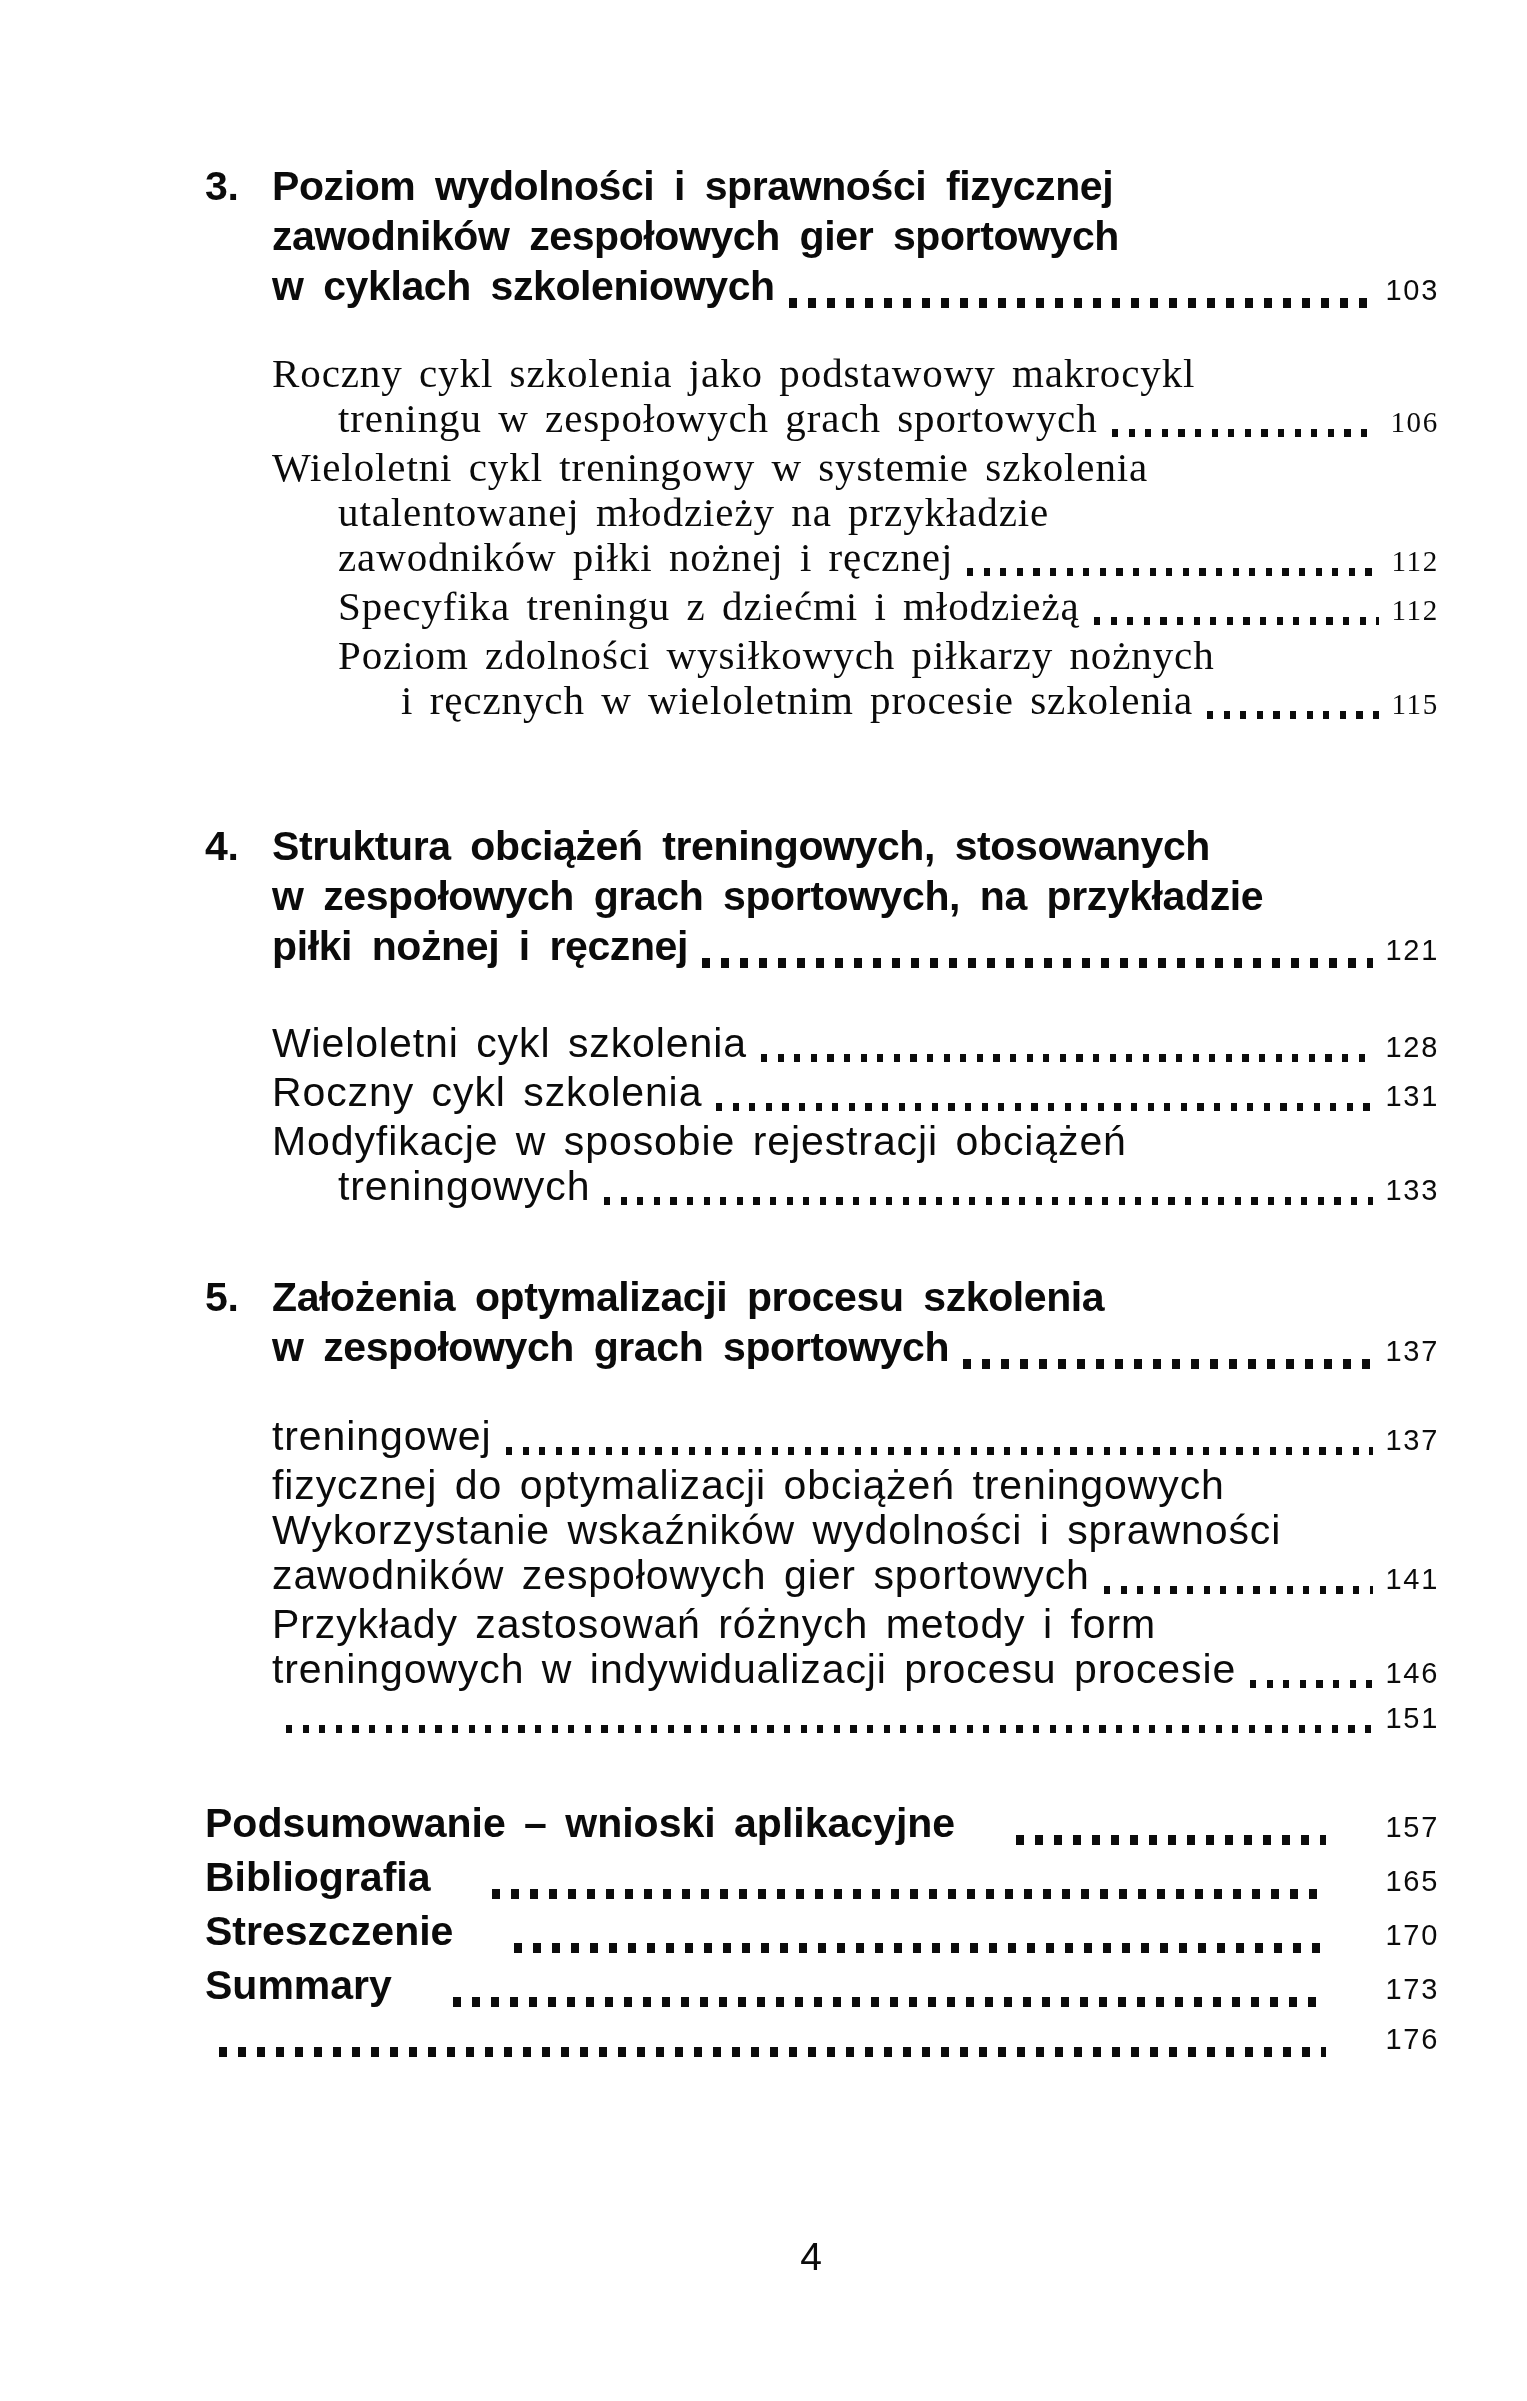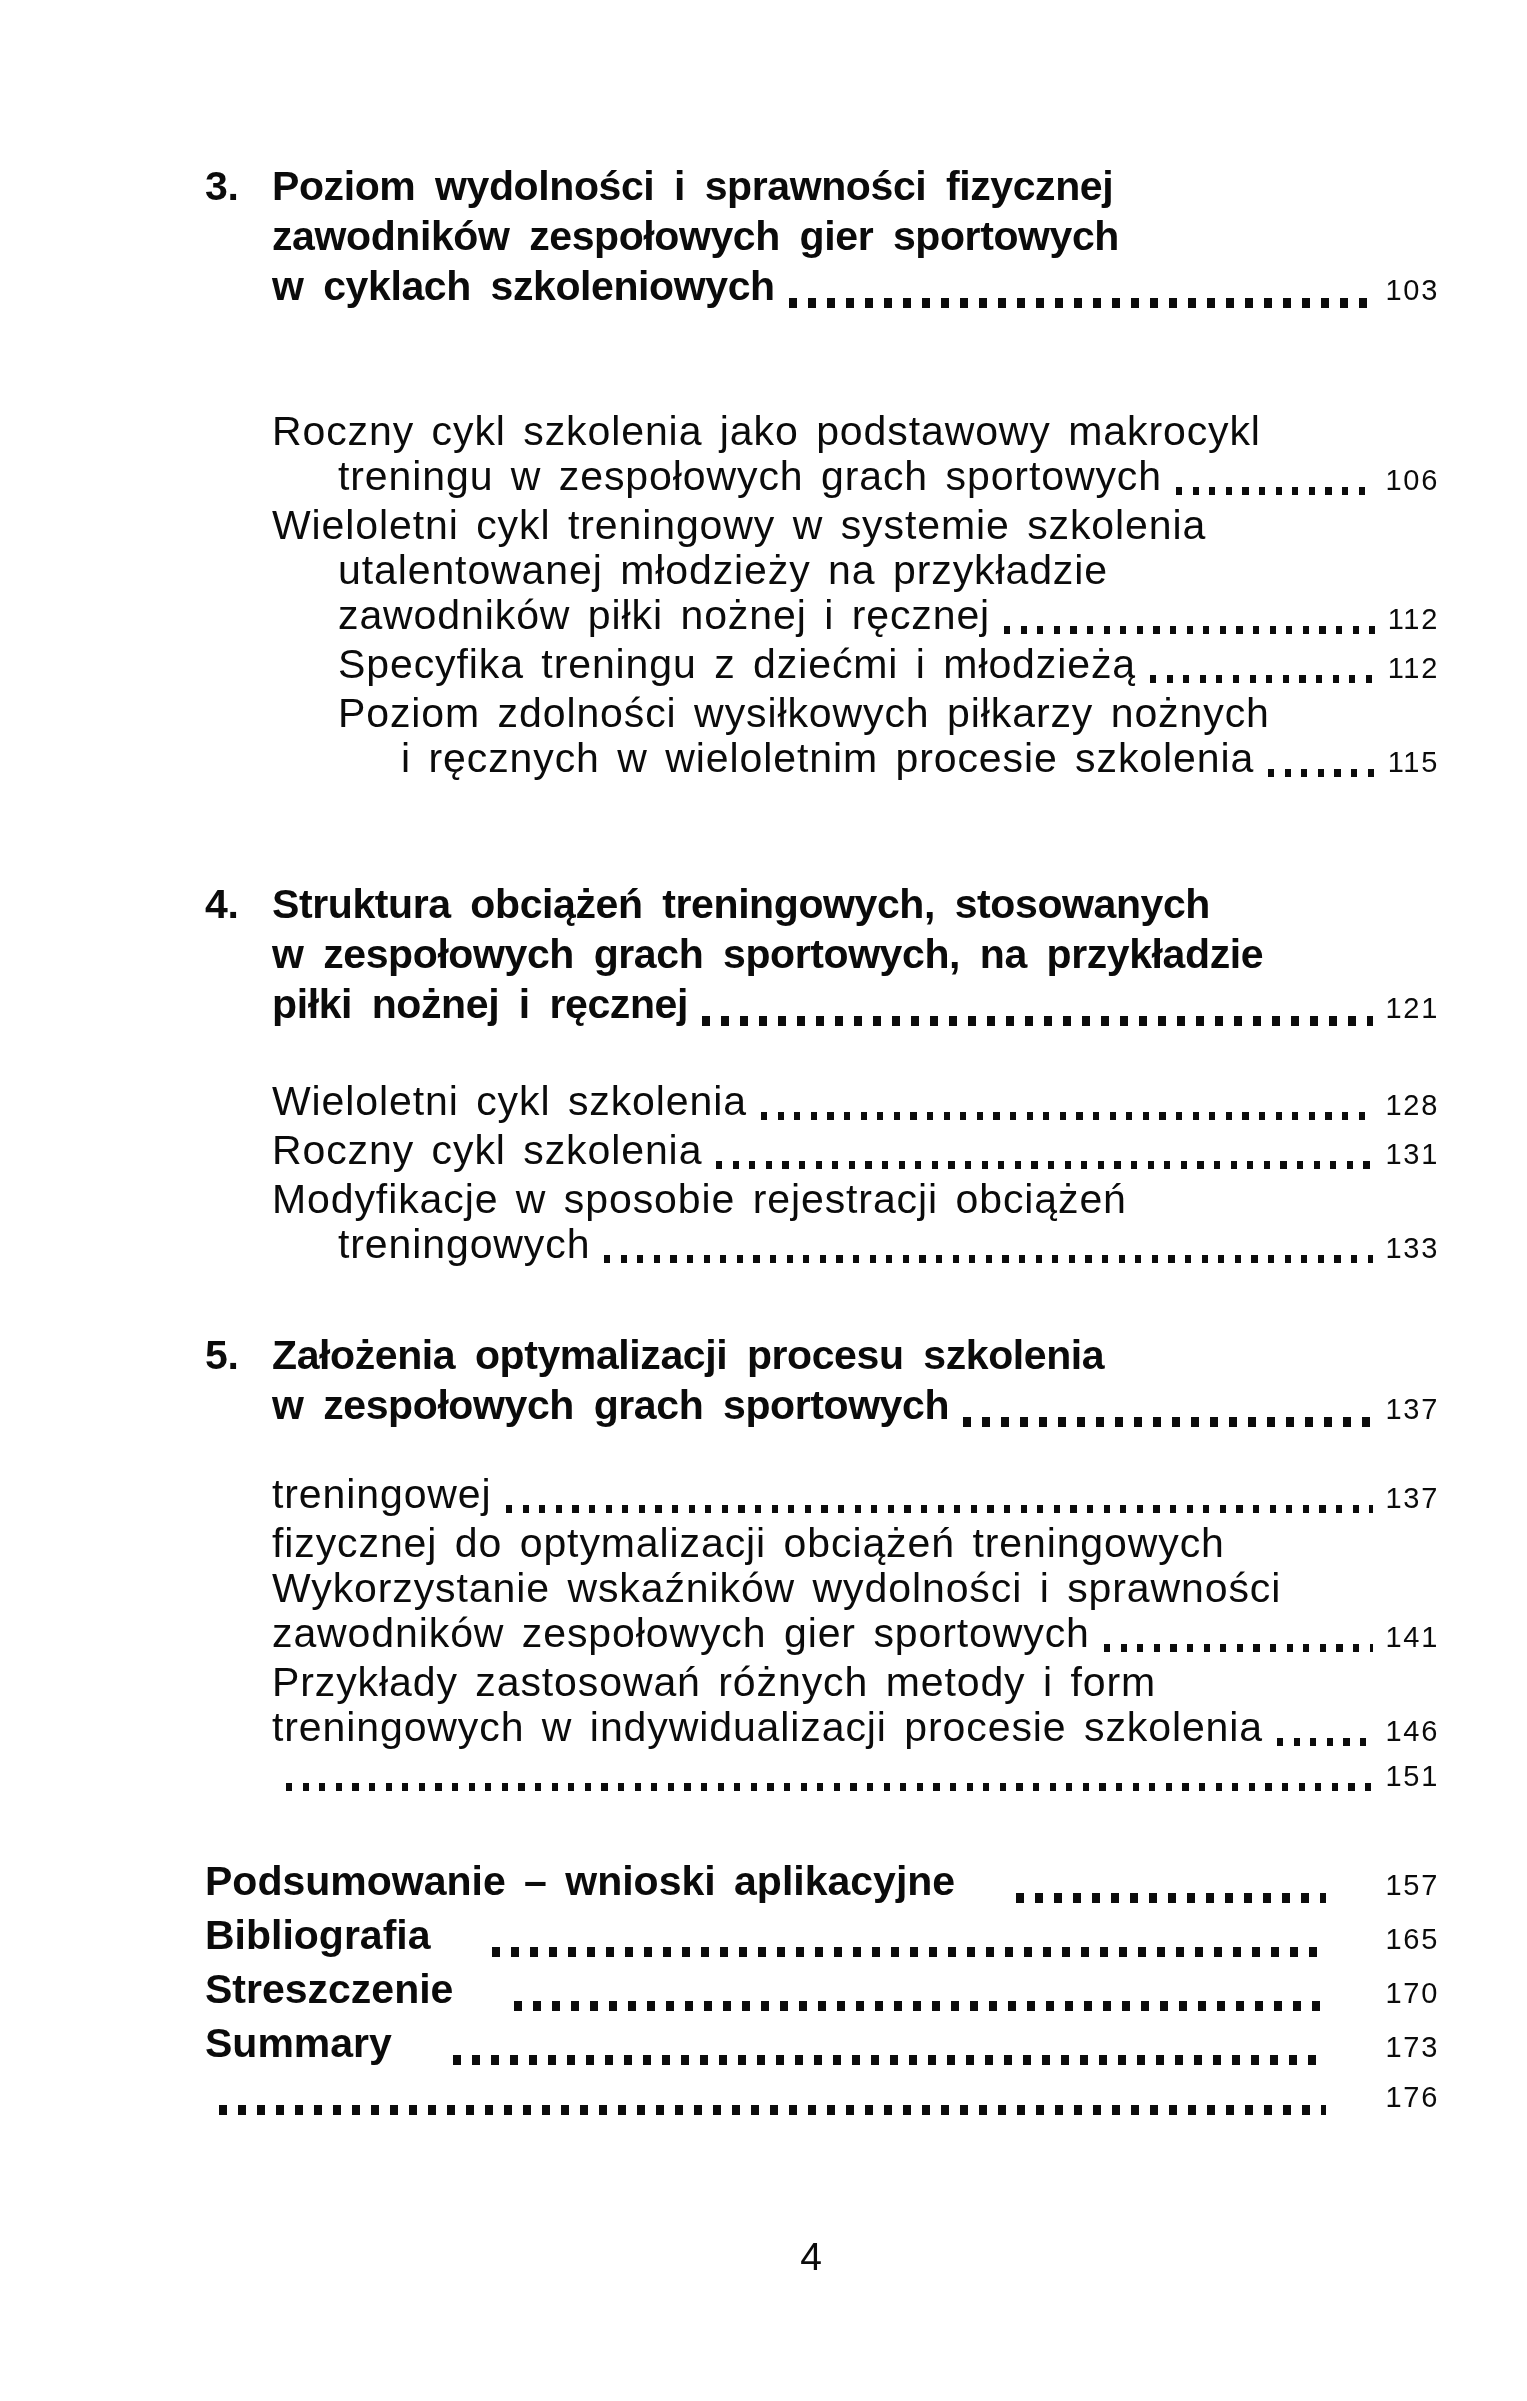--- a/index.html
+++ b/index.html
@@ -36,21 +36,21 @@
     word-spacing: 5.2px;
   }
   .block.footer {
     font-weight: bold;
     font-size: 41px;
     line-height: 50px;
     letter-spacing: 0px;
     word-spacing: 7px;
   }
   
-  .block-1 { margin-top: 94px;  line-height: 43px; }
+  .block-1 { margin-top: 36px;  line-height: 43px; font-family: Liberation Serif, serif; }
   .block-2 { margin-top: 94px; }
   .block-3 { margin-top: 46px; }
   .block-4 { margin-top: 59px; }
   .block-5 { margin-top: 38px;  line-height: 47px; }
   .block-6 { margin-top: 57px; }
 
   .line { display: flex; align-items: baseline; white-space: nowrap; }
   .line.i0 { padding-left: 67px; }
   .line.i1 { padding-left: 133px; }
   .line.i2 { padding-left: 196px; text-align: center; }
@@ -205,21 +205,21 @@
         </div>
         <div class="line i0">
           <span class="label">zawodników zespołowych gier sportowych</span>
           <span class="leader"></span>
           <span class="pg">141</span>
         </div>
         <div class="line i0">
           <span class="label">Przykłady zastosowań różnych metody i form</span>
         </div>
         <div class="line i0">
-          <span class="label">treningowych w indywidualizacji procesie szkolenia</span>
+          <span class="label">treningowych w indywidualizacji procesu procesie</span>
           <span class="leader"></span>
           <span class="pg">146</span>
         </div>
         <div class="line i0">
           <span class="leader"></span>
           <span class="pg">151</span>
         </div>
       </section>
       <section class="block footer block-6">
         <div class="line if">

